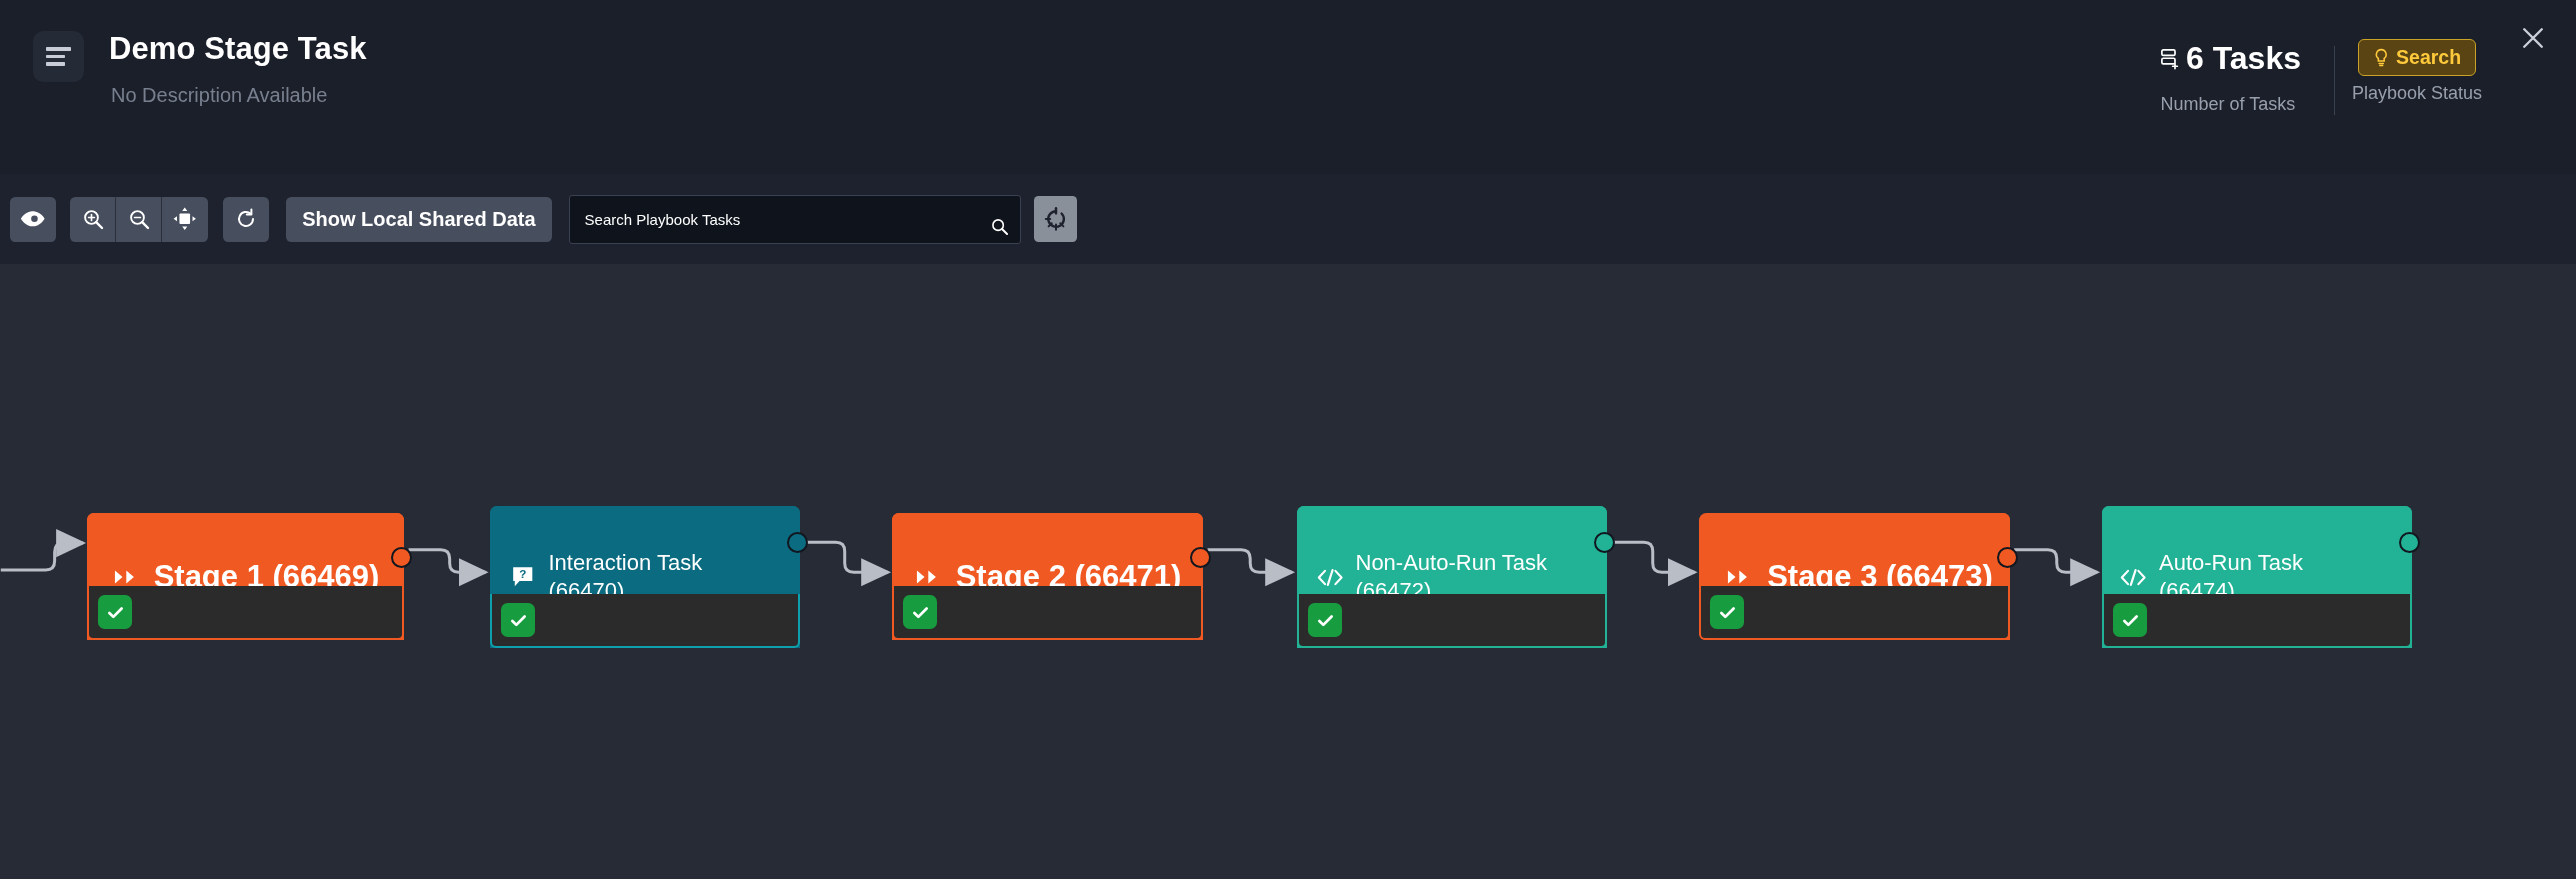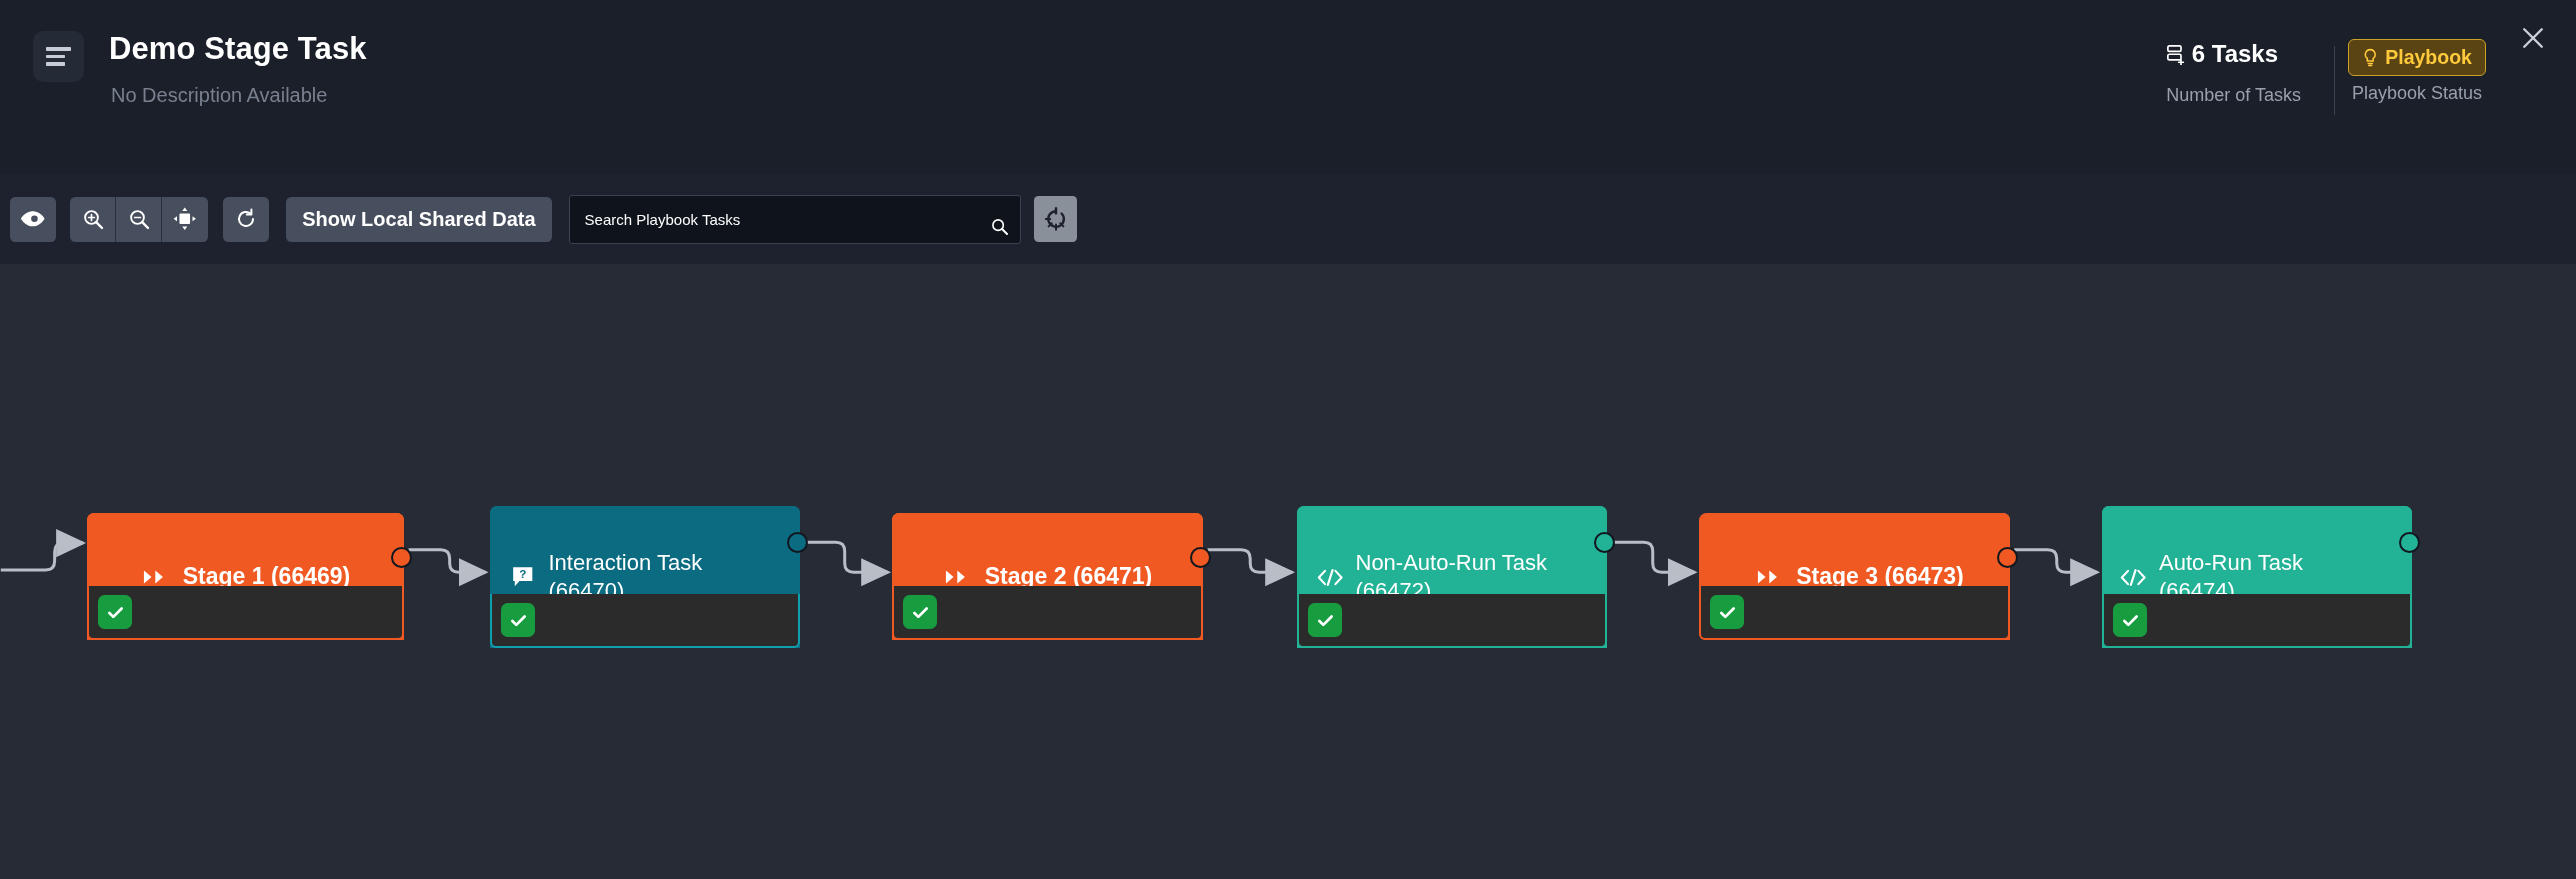--- a/index.html
+++ b/index.html
@@ -35,21 +35,21 @@
   }
   .subtitle {
     position:absolute; left:111px; top:84px;
     font-size:20px; color:#78808f; white-space:nowrap;
   }
 
   .stat-tasks {
     position:absolute; right:275px; top:40px; text-align:left;
   }
   .stat-tasks .value {
-    font-size:24px; font-weight:bold; color:#ffffff;
+    font-size:32px; font-weight:bold; color:#ffffff;
     display:flex; align-items:center; gap:3px; white-space:nowrap;
   }
   .tasks-icon { width:22.5px; height:22.5px; flex:0 0 auto; }
   .stat-tasks .label {
     margin-top:16.5px; font-size:18px; color:#98a0ad; white-space:nowrap;
   }
 
   .hdr-divider {
     position:absolute; right:241px; top:46px; width:1.5px; height:69px;
     background:#3a4150;
@@ -136,21 +136,21 @@
     width:34px; height:34px; border-radius:6.7px; background:#179d3f;
     display:flex; align-items:center; justify-content:center;
   }
   .handle {
     position:absolute; width:21px; height:21px; border-radius:50%;
     border:2.2px solid #11161f; cursor:pointer;
   }
   
   .node.stage { background:#f05a22; }
   .node.stage .nhead { background:#f05a22; justify-content:center; }
-  .node.stage .ntitle { font-size:23px; font-weight:bold; }
+  .node.stage .ntitle { font-size:31px; font-weight:bold; }
   .node.stage .nbody { border:2.2px solid #f05a22; border-top:none; }
   
   .node.interaction { background:#0b6b80; }
   .node.interaction .nhead { background:#0b6b80; }
   .node.interaction .ntitle { font-size:22px; line-height:1.26; }
   .node.interaction .nbody { border:2.2px solid #0fa0ad; border-top:none; }
   
   .node.task { background:#22b296; }
   .node.task .nhead { background:#22b296; }
   .node.task .ntitle { font-size:22px; line-height:1.26; }
@@ -185,21 +185,21 @@
   </div>
 
   <div class="hdr-divider"></div>
 
   <div class="status-wrap">
     <div class="status-badge">
       <svg class="bulb-icon" viewBox="0 0 20 24">
         <path d="M10 2a6 6 0 0 0-3.6 10.8V16h7.2v-3.2A6 6 0 0 0 10 2z" fill="none" stroke="#ffc93c" stroke-width="1.9"></path>
         <path d="M7.4 19h5.2M8.2 21.6h3.6" stroke="#ffc93c" stroke-width="1.9" stroke-linecap="round"></path>
       </svg>
-      <span>Playbook</span>
+      <span>Search</span>
     </div>
     <div class="label">Playbook Status</div>
   </div>
 
   <button class="close-btn">
     <svg width="30" height="30" viewBox="0 0 24 24">
       <path d="M5 5l14 14M19 5L5 19" stroke="#c9ced7" stroke-width="1.9" stroke-linecap="round"></path>
     </svg>
   </button>
 </div>

